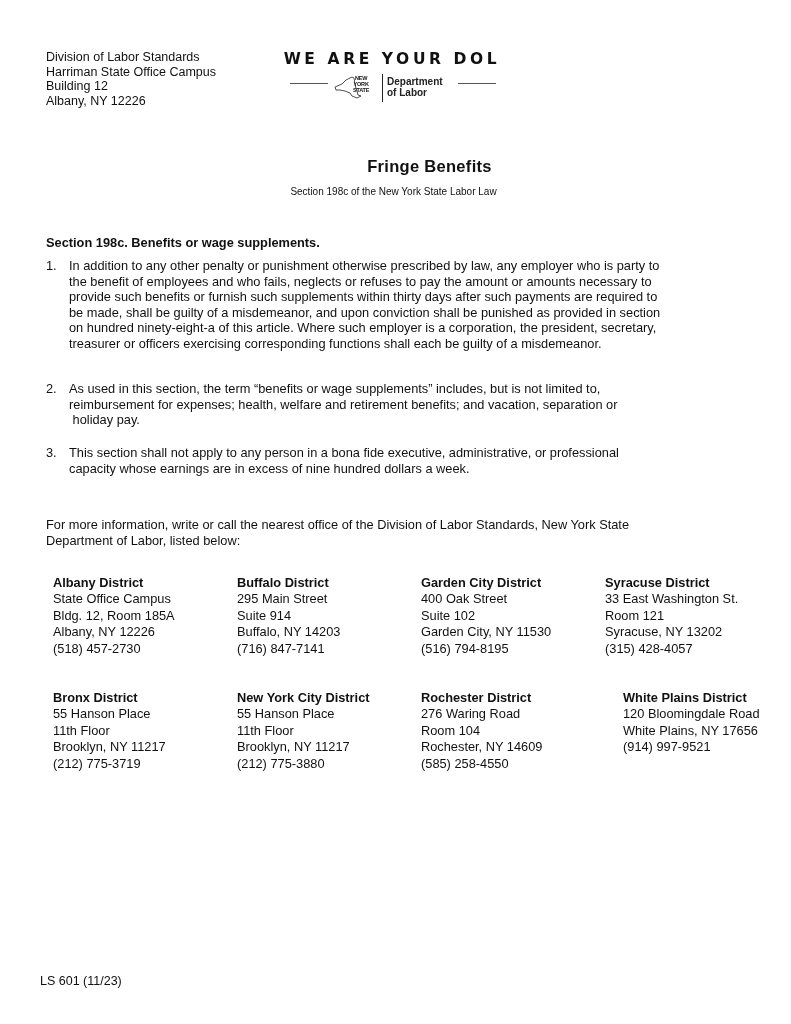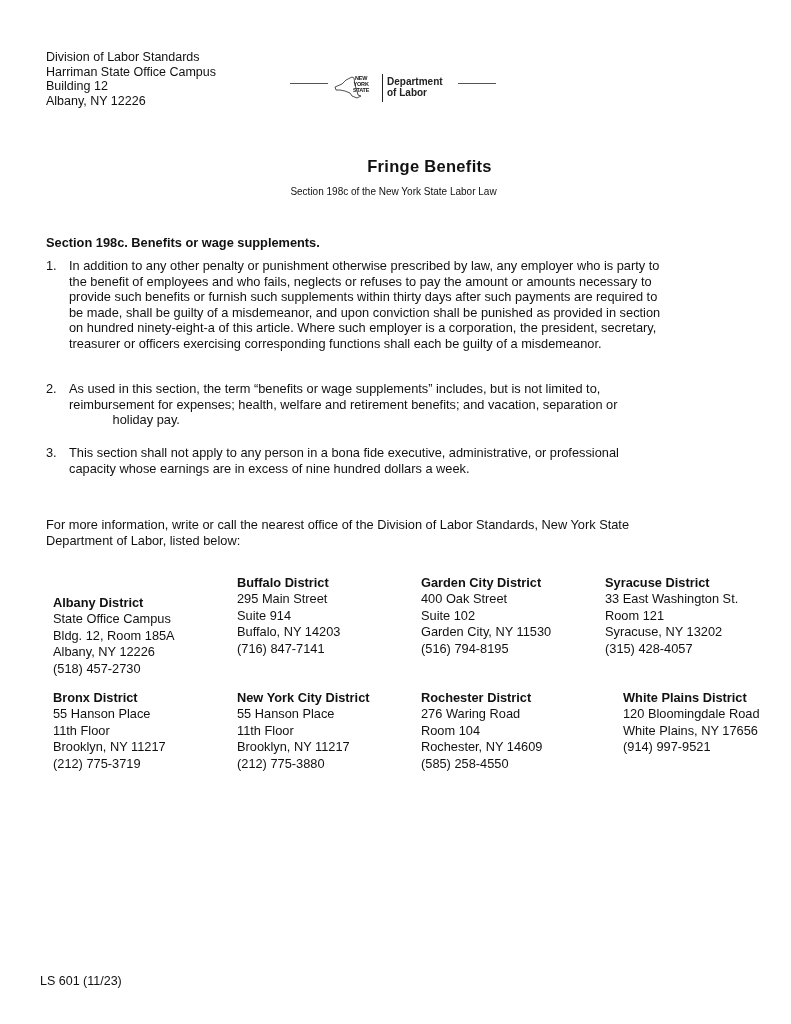--- a/index.html
+++ b/index.html
@@ -57,20 +57,21 @@
 <body>
 
 <div class="abs sender">
   <div>Division of Labor Standards</div>
   <div>Harriman State Office Campus</div>
   <div>Building 12</div>
   <div>Albany, NY 12226</div>
 </div>
 
 <div class="abs logo">
+  <div class="logo-title">WE ARE YOUR DOL</div>
   <div class="logo-row">
     <div class="logo-line l"></div>
     <svg class="nys-map" viewBox="0 0 34 24">
       <path d="M2 12 L9 9 L13 5 L19 2 L21 3 L22 10 L24 16 L25 20 L28 21 L24 23 L19 21 L17 18 L12 16 L7 15 L3 15 Z" fill="none" stroke="#222" stroke-width="0.8"></path>
     </svg>
     <div class="nys-text">
       <div>NEW</div>
       <div>YORK</div>
       <div>STATE</div>
     </div>
@@ -98,38 +99,38 @@
     <div>on hundred ninety-eight-a of this article. Where such employer is a corporation, the president, secretary,</div>
     <div>treasurer or officers exercising corresponding functions shall each be guilty of a misdemeanor.</div>
   </div>
 </div>
 
 <div class="abs list-item" style="top:381px;">
   <span class="num">2.</span>
   <div class="txt">
     <div>As used in this section, the term “benefits or wage supplements” includes, but is not limited to,</div>
     <div>reimbursement for expenses; health, welfare and retirement benefits; and vacation, separation or</div>
-    <div style="white-space:pre;margin-left:40px;"> holiday pay.</div>
+    <div style="white-space:pre;"> holiday pay.</div>
   </div>
 </div>
 
 <div class="abs list-item" style="top:445px;">
   <span class="num">3.</span>
   <div class="txt">
     <div>This section shall not apply to any person in a bona fide executive, administrative, or professional</div>
     <div>capacity whose earnings are in excess of nine hundred dollars a week.</div>
   </div>
 </div>
 
 <div class="abs info">
   <div>For more information, write or call the nearest office of the Division of Labor Standards, New York State</div>
   <div>Department of Labor, listed below:</div>
 </div>
 
-<div class="abs office" style="left:53px; top:575px;margin-top:20px;">
+<div class="abs office" style="left:53px; top:575px;">
   <div class="name">Albany District</div>
   <div>State Office Campus</div>
   <div>Bldg. 12, Room 185A</div>
   <div>Albany, NY 12226</div>
   <div>(518) 457-2730</div>
 </div>
 <div class="abs office" style="left:237px; top:575px;">
   <div class="name">Buffalo District</div>
   <div>295 Main Street</div>
   <div>Suite 914</div>

